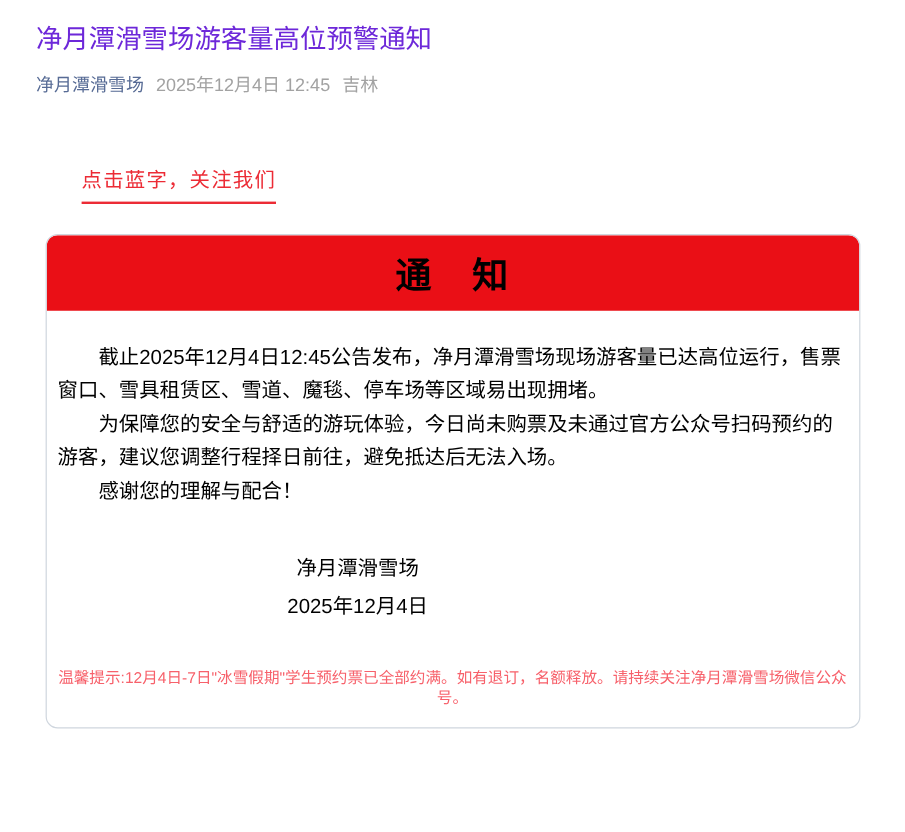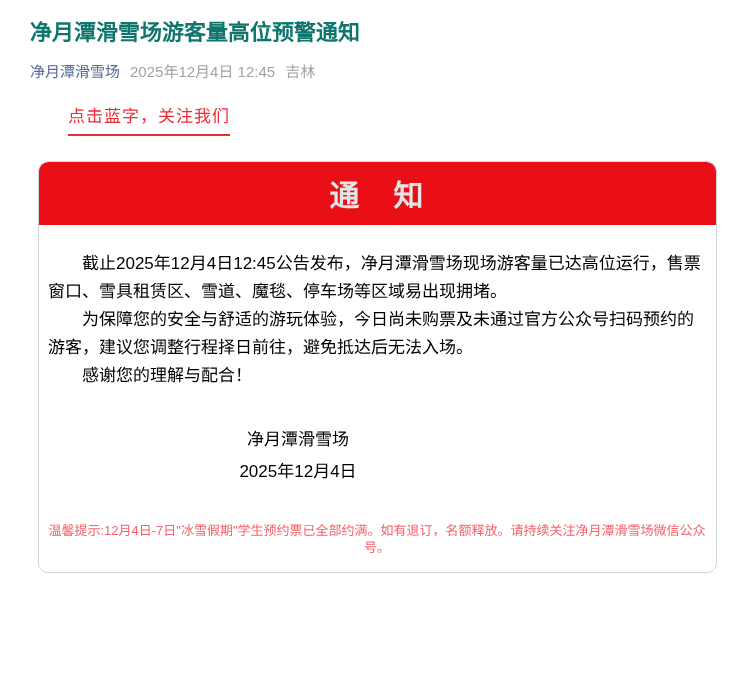--- a/index.html
+++ b/index.html
@@ -13,51 +13,51 @@
   }
   *{margin:0;padding:0;box-sizing:border-box;}
   html,body{background:#ffffff;}
   body{
     width:754px;height:693px;overflow:hidden;
     font-family:"Liberation Sans","DejaVu Sans",sans-serif;
     color:var(--text-black);
   }
   .article-title{
     margin:18px 30px 0 30px;
-    font-size:22px;font-weight:700;line-height:1.4;color:#0f766e;
+    font-size:22px;font-weight:400;line-height:1.4;color:#6d28d9;
   }
   .byline{
     margin:13px 30px 0 30px;
     font-size:15px;line-height:20px;
     display:flex;align-items:baseline;gap:10px;white-space:nowrap;
   }
   .byline .account{color:var(--byline-blue);cursor:pointer;}
   .byline .meta{color:var(--meta-gray);}
-  .follow-link-wrap{margin:20px 0 0 68px;}
+  .follow-link-wrap{margin:54px 0 0 68px;}
   .follow-link{
     display:inline-block;
     font-size:17px;letter-spacing:1px;
     color:var(--link-red);
     padding-bottom:7px;
     border-bottom:2px solid var(--link-red);
     cursor:pointer;
   }
   .notice-card{
     margin:25px 37px 0 38px;
     border:1px solid var(--card-border);
     border-radius:10px;
     background:#ffffff;
     overflow:hidden;
   }
   .notice-header{
     height:63px;
     background:var(--header-red);
     border-radius:9px 9px 0 0;
     display:flex;align-items:center;justify-content:center;
-    color:#e5e5e5;font-size:30px;font-weight:700;letter-spacing:2px;
+    color:#000000;font-size:30px;font-weight:700;letter-spacing:2px;
   }
   .notice-body{
     padding:25px 10px 16px 9px;
     font-size:17px;line-height:28px;color:#000000;
   }
   .salutation{margin-bottom:30px;}
   .notice-body p.para{text-indent:2em;}
   .signature{
     margin-top:34px;
     text-align:center;

